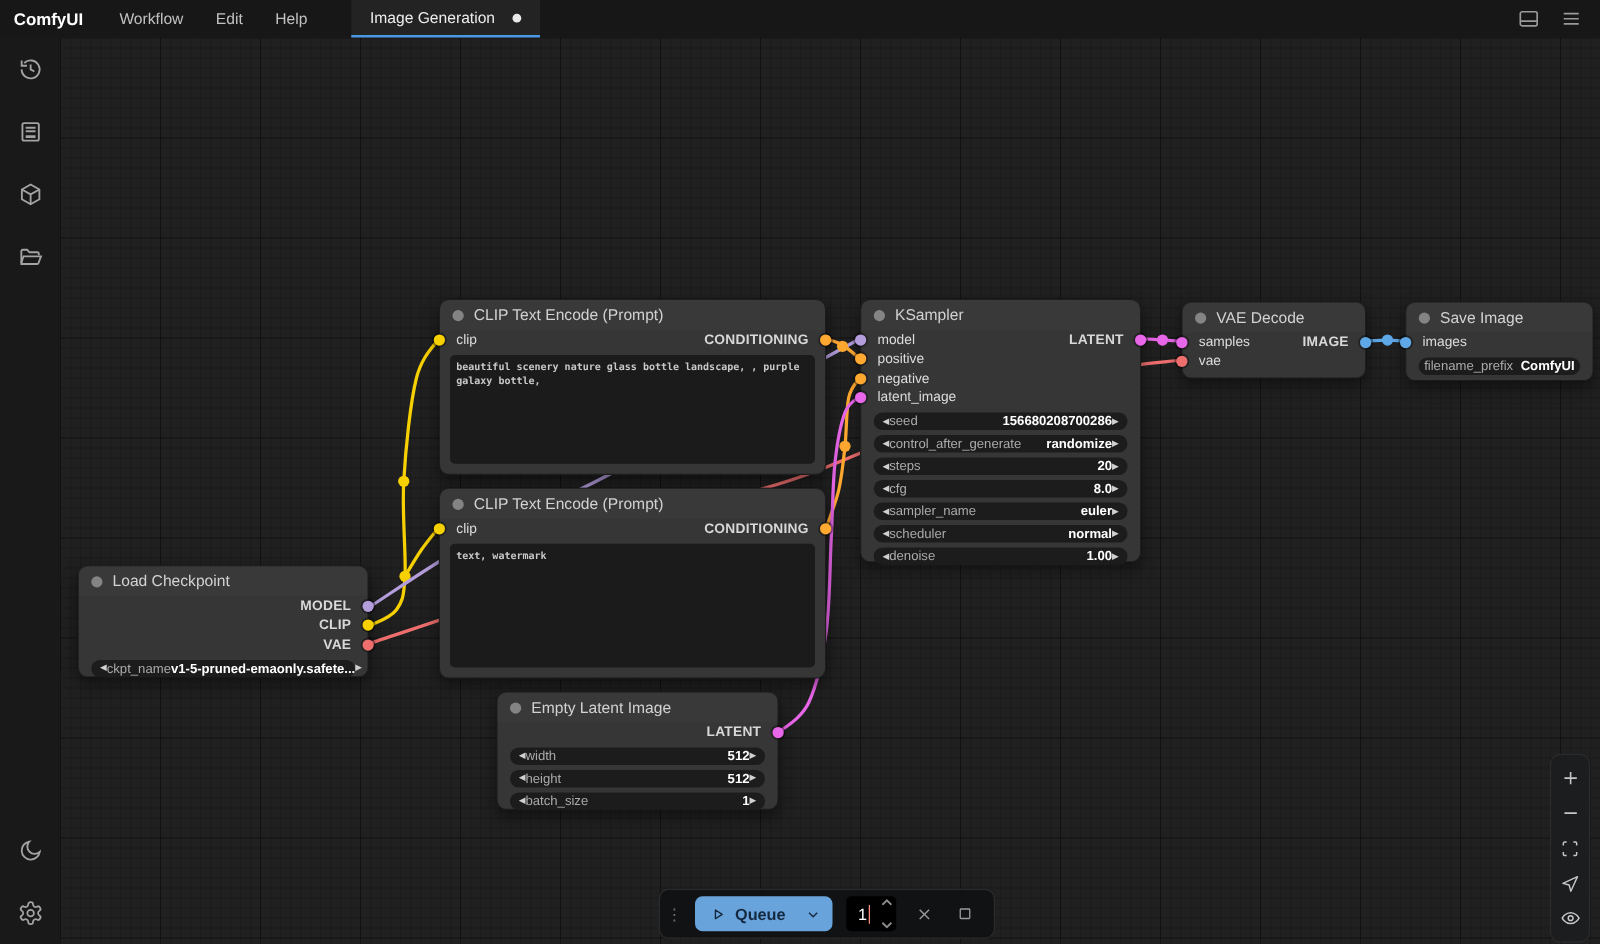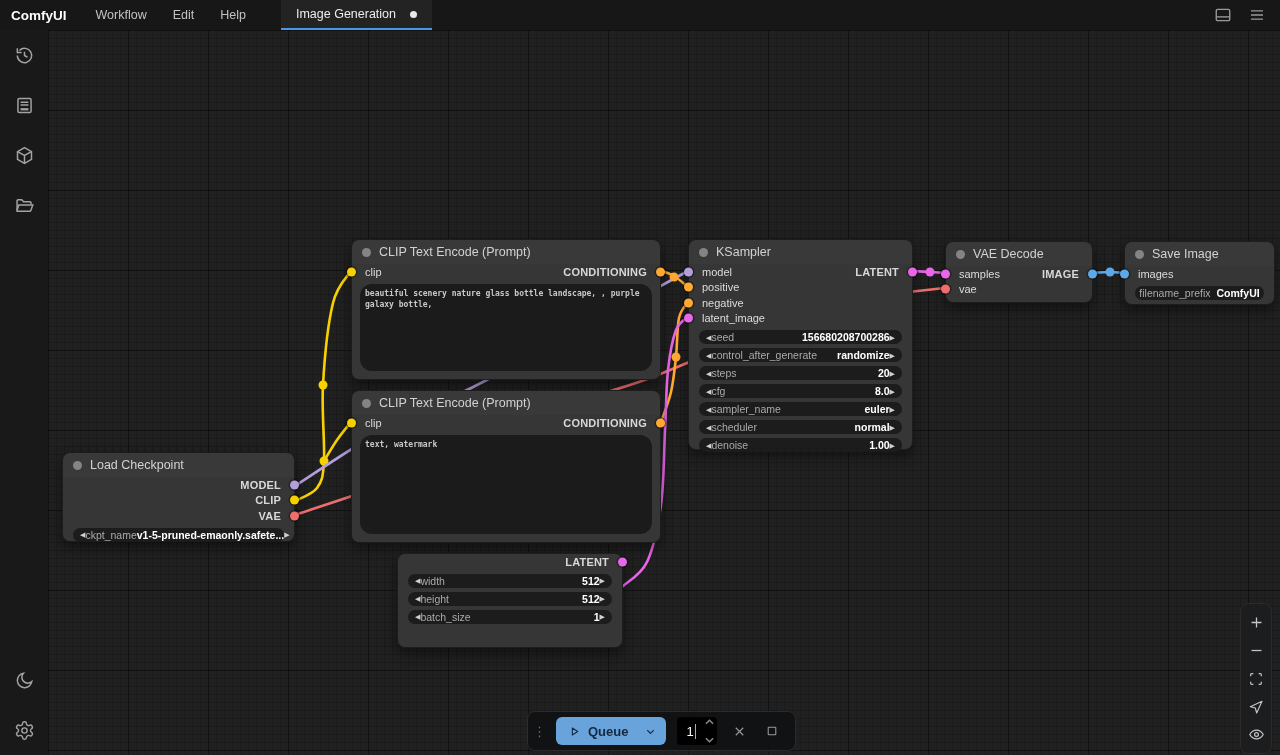--- a/index.html
+++ b/index.html
@@ -50,21 +50,21 @@
     box-shadow:0 0 0 1.5px rgba(0,0,0,.35); }
   .port-dot.in { left:-5px; }
   .port-dot.out { right:-5px; }
   .widget { height:14px; flex:0 0 14px; margin:4px 10px 0; background:#1c1c1c; border-radius:8px;
     display:flex; align-items:center; padding:0 7px; font-size:10.5px; color:#aaa; }
   .widget-label { white-space:nowrap; }
   .widget-value { margin-left:auto; color:#fff; font-weight:bold; white-space:nowrap; }
   .widget-arrow { color:#d0d0d0; font-size:7px; line-height:1; }
   .widget.no-arrows { justify-content:center; gap:6px; }
   .widget.no-arrows .widget-value { margin-left:0; }
-  .node-text { flex:1; margin:4px 8px 8px; background:#1b1b1b; border-radius:12px; padding:4px 5px;
+  .node-text { flex:1; margin:4px 8px 8px; background:#1b1b1b; border-radius:4px; padding:4px 5px;
     font-family:"DejaVu Sans Mono", monospace; font-size:8px; font-weight:bold; color:#c9c9c9; line-height:1.4;
     overflow:hidden; white-space:normal; }
 
   
   #queue-panel { position:absolute; left:527px; top:711px; height:40px; z-index:6;
     background:rgba(17,18,20,.96); border:1px solid #2b2b2b; border-radius:8px;
     display:flex; align-items:center; gap:11px; padding:0 12px 0 5px; }
   #queue-drag-handle { color:#6f6f6f; font-size:13px; letter-spacing:-1px; line-height:1; }
   #queue-button { display:flex; align-items:stretch; height:28px; border-radius:6px; overflow:hidden; background:#69a3dc; }
   #queue-button-main { display:flex; align-items:center; gap:7px; padding:0 10px 0 12px; color:#14293f; font-size:13px; font-weight:bold; }
@@ -284,20 +284,24 @@
         <div class="widget-arrow">▶</div>
       </div>
       <div class="widget">
         <div class="widget-arrow">◀</div>
         <div class="widget-label">denoise</div>
         <div class="widget-value">1.00</div>
         <div class="widget-arrow">▶</div>
       </div>
     </div>
     <div class="node" style="left: 397px; top: 553px; width: 226px; height: 95px;">
+      <div class="node-title">
+        <div class="node-dot"></div>
+        <div class="node-title-text">Empty Latent Image</div>
+      </div>
       <div class="port-row">
         <div class="out-label">LATENT</div>
         <div class="port-dot out" style="background: rgb(232, 102, 232);"></div>
       </div>
       <div class="widget">
         <div class="widget-arrow">◀</div>
         <div class="widget-label">width</div>
         <div class="widget-value">512</div>
         <div class="widget-arrow">▶</div>
       </div>

